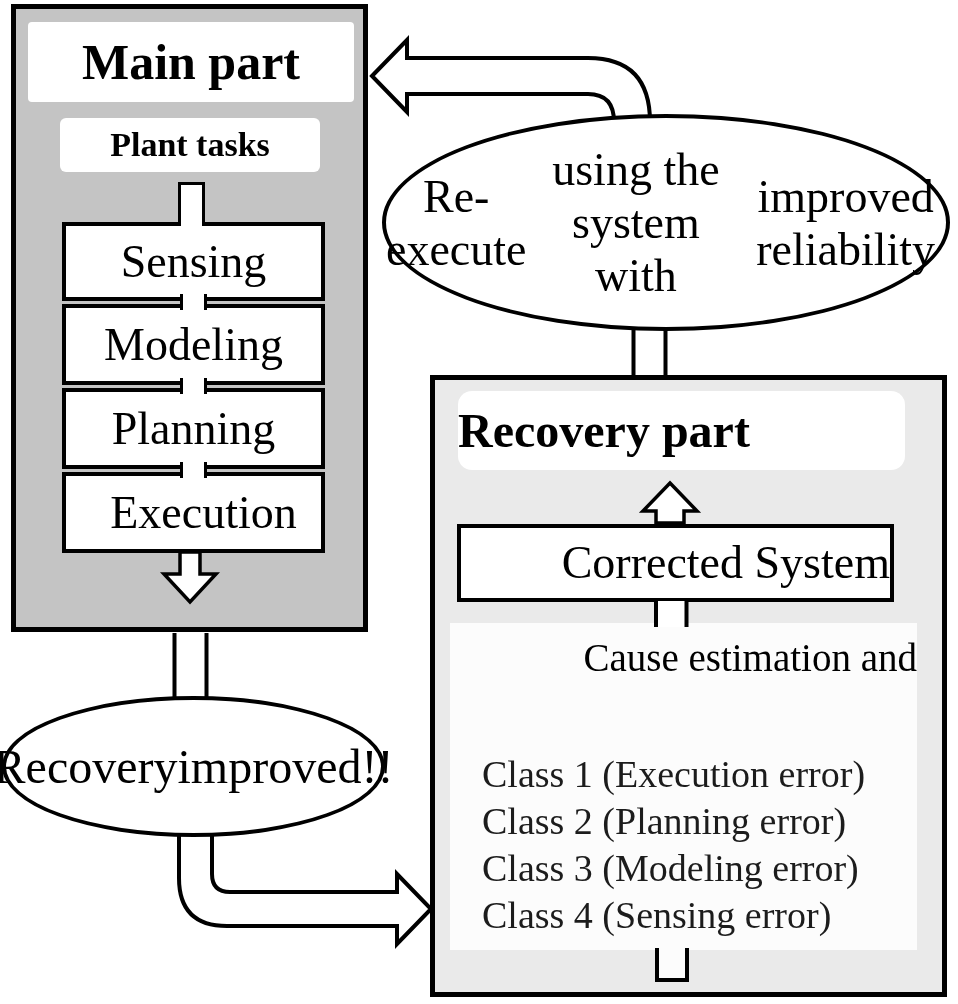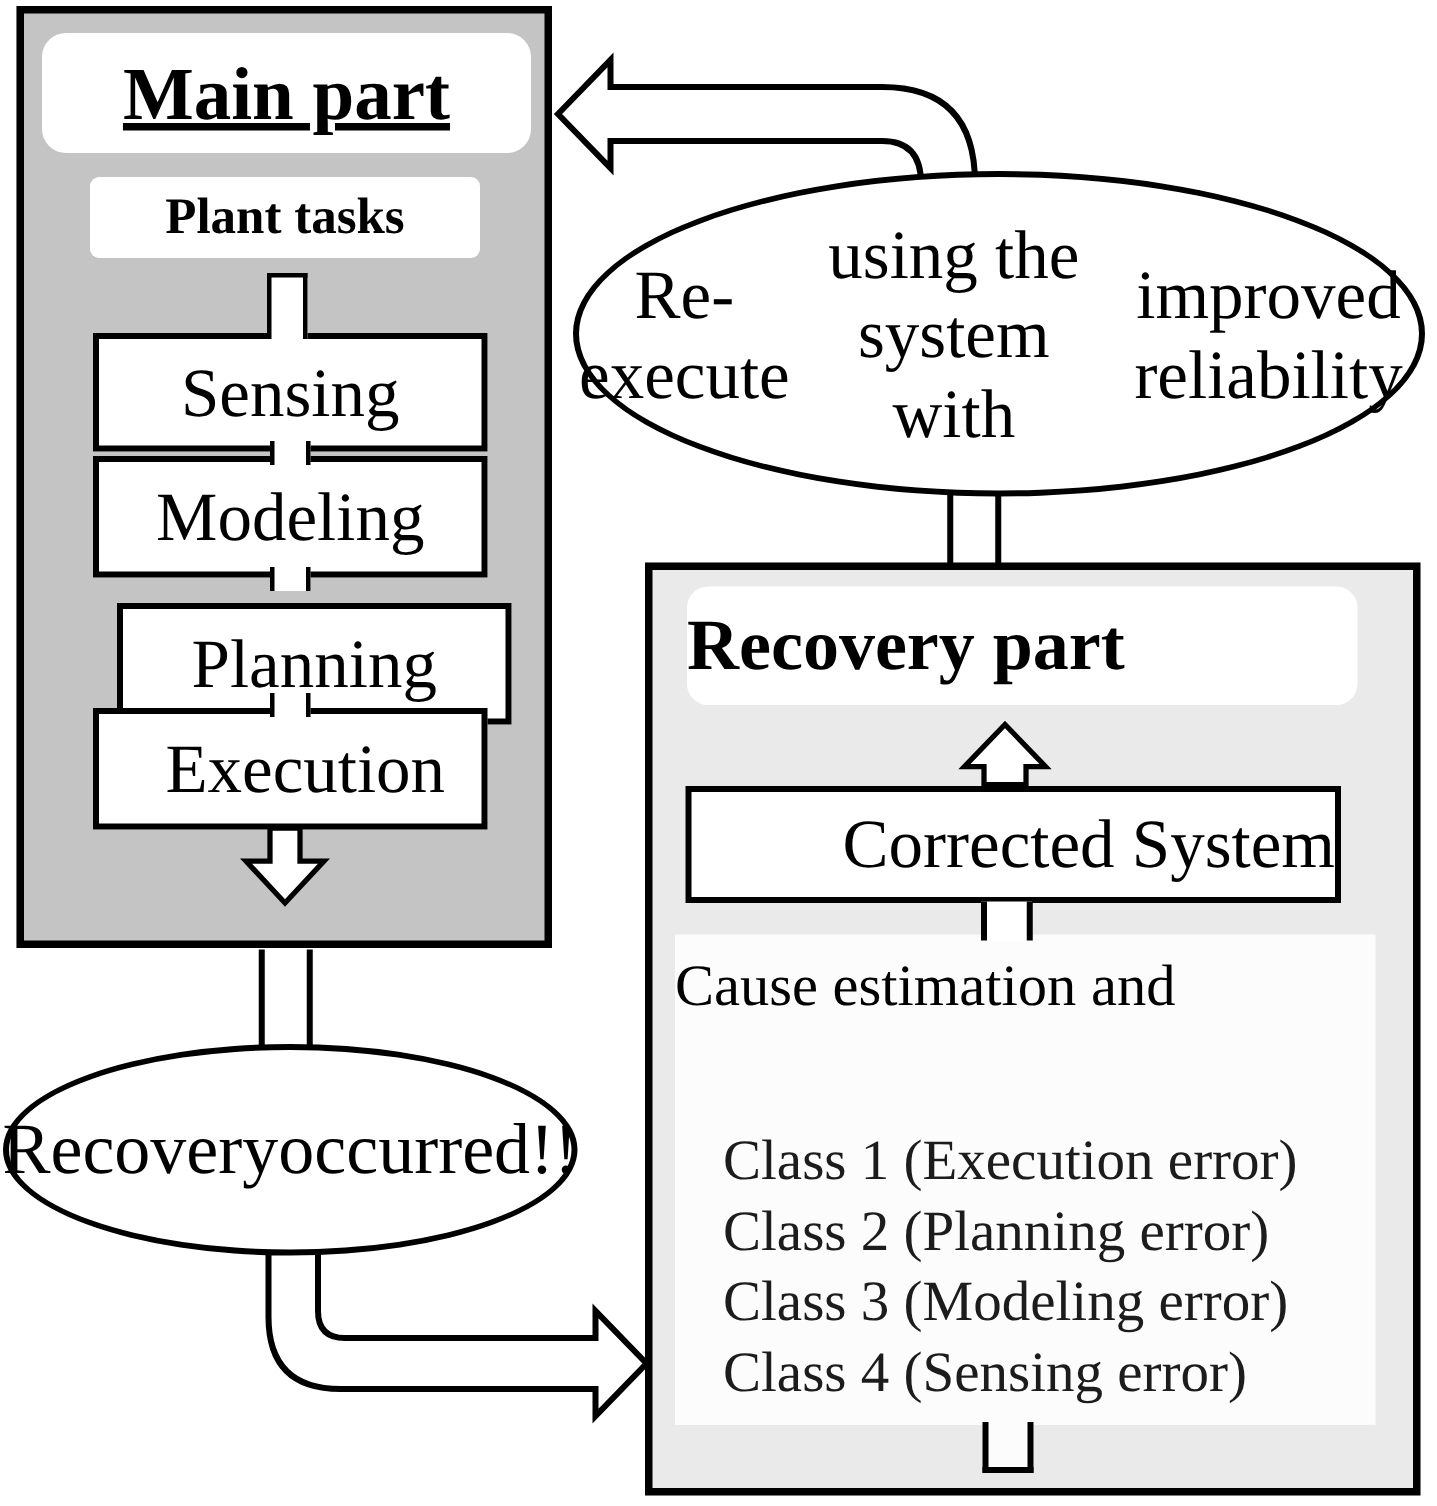--- a/index.html
+++ b/index.html
@@ -12,43 +12,43 @@
   html,body{margin:0;padding:0;background:#ffffff;}
   #stage{
     position:relative;width:958px;height:1004px;background:#ffffff;overflow:hidden;
     font-family:"Liberation Serif","DejaVu Serif",serif;color:#000;
   }
   .abs{position:absolute;box-sizing:border-box;}
   
   .main-box{left:11px;top:4px;width:357px;height:628px;background:var(--main-bg);
     border:5px solid var(--stroke);z-index:1;}
   .main-title{left:28px;top:22px;width:326px;height:80px;background:var(--shape-fill);
-    border-radius:16px;font-size:50px;font-weight:bold;text-align:center;line-height:80px;z-index:2;text-decoration:underline;}
+    border-radius:4px;font-size:50px;font-weight:bold;text-align:center;line-height:80px;z-index:2;}
   .plant-tasks{left:60px;top:118px;width:260px;height:54px;background:var(--shape-fill);
     border-radius:6px;font-size:34px;font-weight:bold;text-align:center;line-height:54px;z-index:2;}
   .pt-connector{left:178px;top:182px;width:27px;height:44px;background:var(--shape-fill);
     border:3px solid var(--stroke);border-bottom:none;z-index:3;}
   .task{left:62px;width:263px;background:var(--shape-fill);border:4px solid var(--stroke);
     font-size:46px;text-align:center;z-index:1;}
   .task-1{top:222px;height:79px;line-height:71px;}
   .task-2{top:304px;height:81px;line-height:73px;}
-  .task-3{top:402px;height:81px;line-height:73px;margin-left:16px;}
+  .task-3{top:388px;height:81px;line-height:73px;}
   .task-4{top:472px;height:81px;line-height:73px;padding-left:20px;}
   .notch{left:180px;width:27px;height:16px;background:var(--shape-fill);
     border-left:3px solid var(--stroke);border-right:3px solid var(--stroke);z-index:3;}
   .notch-1{top:294px;} .notch-2{top:378px;} .notch-3{top:462px;}
   
   .recovery-box{left:430px;top:375px;width:517px;height:622px;background:var(--recovery-bg);
     border:5px solid var(--stroke);z-index:1;}
   .recovery-title{left:458px;top:391px;width:447px;height:79px;background:var(--shape-fill);
     border-radius:14px;font-size:48px;font-weight:bold;line-height:79px;z-index:2;}
   .corrected-box{left:457px;top:524px;width:437px;height:78px;background:var(--shape-fill);
     border:4px solid var(--stroke);font-size:46px;text-align:right;line-height:70px;z-index:2;}
   .inner-panel{left:450px;top:623px;width:467px;height:327px;background:var(--inner-bg);z-index:2;}
-  .cause-text{left:450px;top:636px;width:467px;font-size:39px;line-height:43px;text-align:left;z-index:3;}
+  .cause-text{left:450px;top:636px;width:467px;font-size:39px;line-height:43px;text-align:right;z-index:3;}
   .class-list{left:450px;top:751px;width:467px;font-size:38px;line-height:47px;
     padding-left:32px;color:#1c1c1c;z-index:3;}
   .u-connector{left:655px;top:948px;width:34px;height:34px;background:var(--inner-bg);
     border:4px solid var(--stroke);border-top:none;z-index:3;}
   
   .ellipse{background:var(--shape-fill);border:4px solid var(--stroke);border-radius:50%;
     display:flex;justify-content:center;align-items:center;
     text-align:center;z-index:6;}
   .reexec-ellipse{left:382px;top:114px;width:568px;height:217px;font-size:46px;line-height:53px;}
   .failure-ellipse{left:2px;top:696px;width:383px;height:141px;font-size:48px;line-height:56px;}
@@ -106,16 +106,16 @@
     <path d="M179 826 L179 878 Q179 926 227 926 L397 926 L397 944 L431 909 L397 874 L397 892 L230 892 Q212 892 212 874 L212 826 Z" fill="#ffffff" stroke="#000" stroke-width="4"></path>
   </svg>
 
   <div class="abs ellipse reexec-ellipse">
     <div>Re-execute</div>
     <div>using the system with</div>
     <div>improved reliability</div>
   </div>
   <div class="abs ellipse failure-ellipse">
     <div>Recovery</div>
-    <div>occurred!!</div>
+    <div>improved!!</div>
   </div>
 
 </div>
 
 </body></html>

